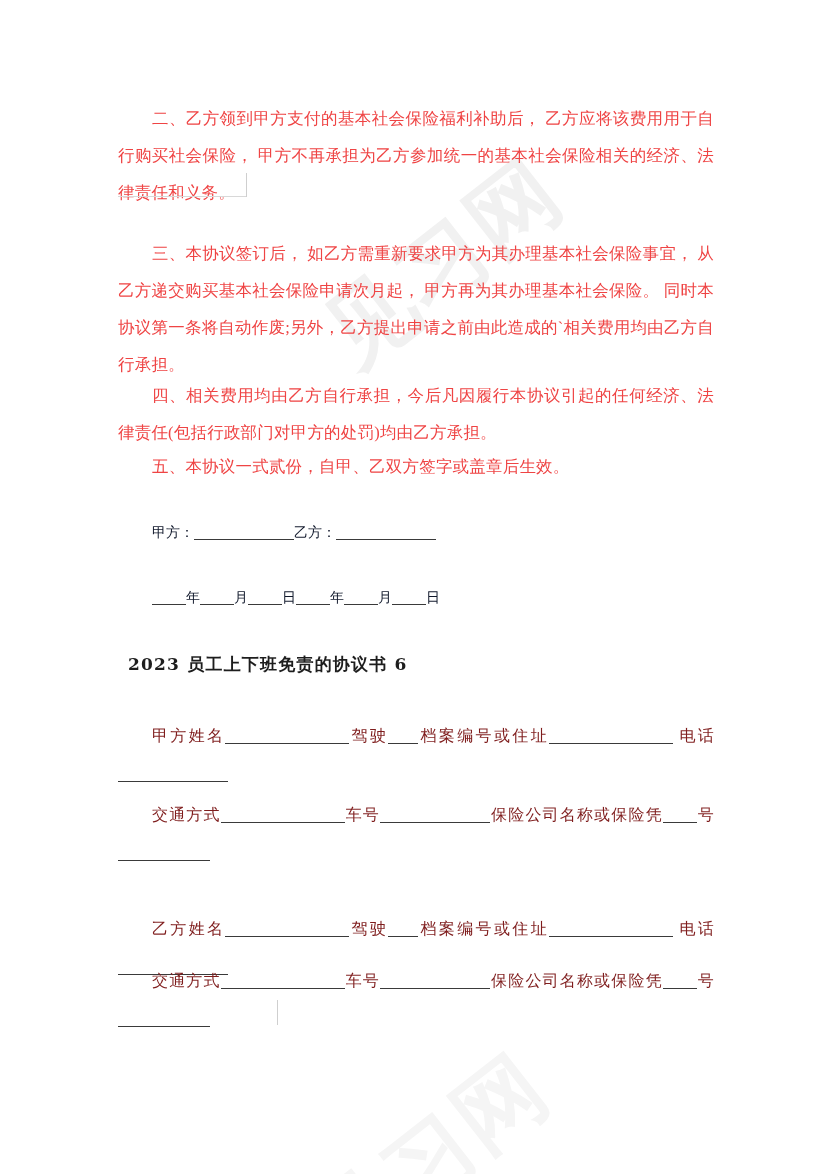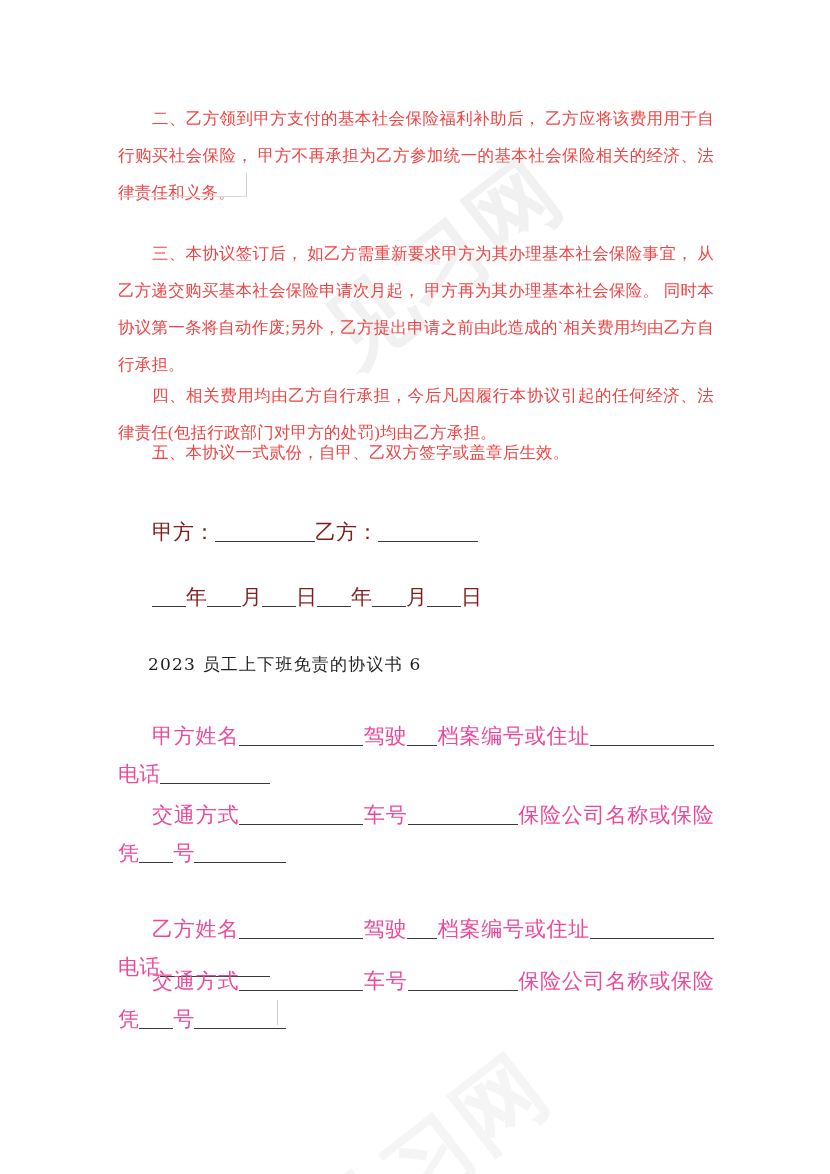--- a/index.html
+++ b/index.html
@@ -70,46 +70,45 @@
   }
   .sel-underline {
     position: absolute;
     border-bottom: 1px solid #d8d8d8;
   }
 
   .heading {
     position: absolute;
     left: 128px;
     font-size: 17px;
-    font-weight: 400;
+    font-weight: 700;
     color: #1d1d1d;
     font-family: "DejaVu Serif", "Liberation Serif", serif;
     letter-spacing: 1.2px;
     white-space: nowrap;
-    margin-left: 20px;
   }
 
   .signline {
     position: absolute;
     left: 118px;
     width: 620px;
-    font-size: 21px;
+    font-size: 14px;
     line-height: 37px;
-    color: #7f1d1d;
+    color: #0f172a;
     text-indent: 34px;
     white-space: nowrap;
   }
 
   .formpara {
     position: absolute;
     left: 118px;
     width: 596px;
-    font-size: 21px;
+    font-size: 16px;
     line-height: 38px;
-    color: #ec4899;
+    color: #7f1d1d;
     text-align: justify;
     text-justify: inter-ideograph;
     text-indent: 34px;
     letter-spacing: 0.2px;
   }
 
   .u {
     display: inline-block;
     border-bottom: 1px solid #3a3a3a;
     vertical-align: -3px;
@@ -134,21 +133,21 @@
 
     <div class="para" style="top:100px;">二、乙方领到甲方支付的基本社会保险福利补助后， 乙方应将该费用用于自行购买社会保险， 甲方不再承担为乙方参加统一的基本社会保险相关的经济、法律责任和义务。</div>
 
     <div class="sel-underline" style="left:118px; top:196px; width:128px;"></div>
     <div style="position:absolute; left:246px; top:173px; height:24px; border-left:1px solid #cfcfcf;"></div>
 
     <div class="para" style="top:235px;">三、本协议签订后， 如乙方需重新要求甲方为其办理基本社会保险事宜， 从乙方递交购买基本社会保险申请次月起， 甲方再为其办理基本社会保险。 同时本协议第一条将自动作废;另外，乙方提出申请之前由此造成的`相关费用均由乙方自行承担。</div>
 
     <div class="para" style="top:377px;">四、相关费用均由乙方自行承担，今后凡因履行本协议引起的任何经济、法律责任(包括行政部门对甲方的处罚)均由乙方承担。</div>
 
-    <div class="para" style="top:434px;">五、本协议一式贰份，自甲、乙双方签字或盖章后生效。</div>
+    <div class="para" style="top:448px;">五、本协议一式贰份，自甲、乙双方签字或盖章后生效。</div>
 
     <div class="signline" style="top:514px;">
       <span>甲方：</span><span class="u u-sig"></span><span>乙方：</span><span class="u u-sig"></span>
     </div>
 
     <div class="signline" style="top:579px;">
       <span class="u u-sm"></span><span>年</span><span class="u u-sm"></span><span>月</span><span class="u u-sm"></span><span>日</span><span class="u u-sm"></span><span>年</span><span class="u u-sm"></span><span>月</span><span class="u u-sm"></span><span>日</span>
     </div>
 
     <div class="heading" style="top:653px;">2023 员工上下班免责的协议书 6</div>

